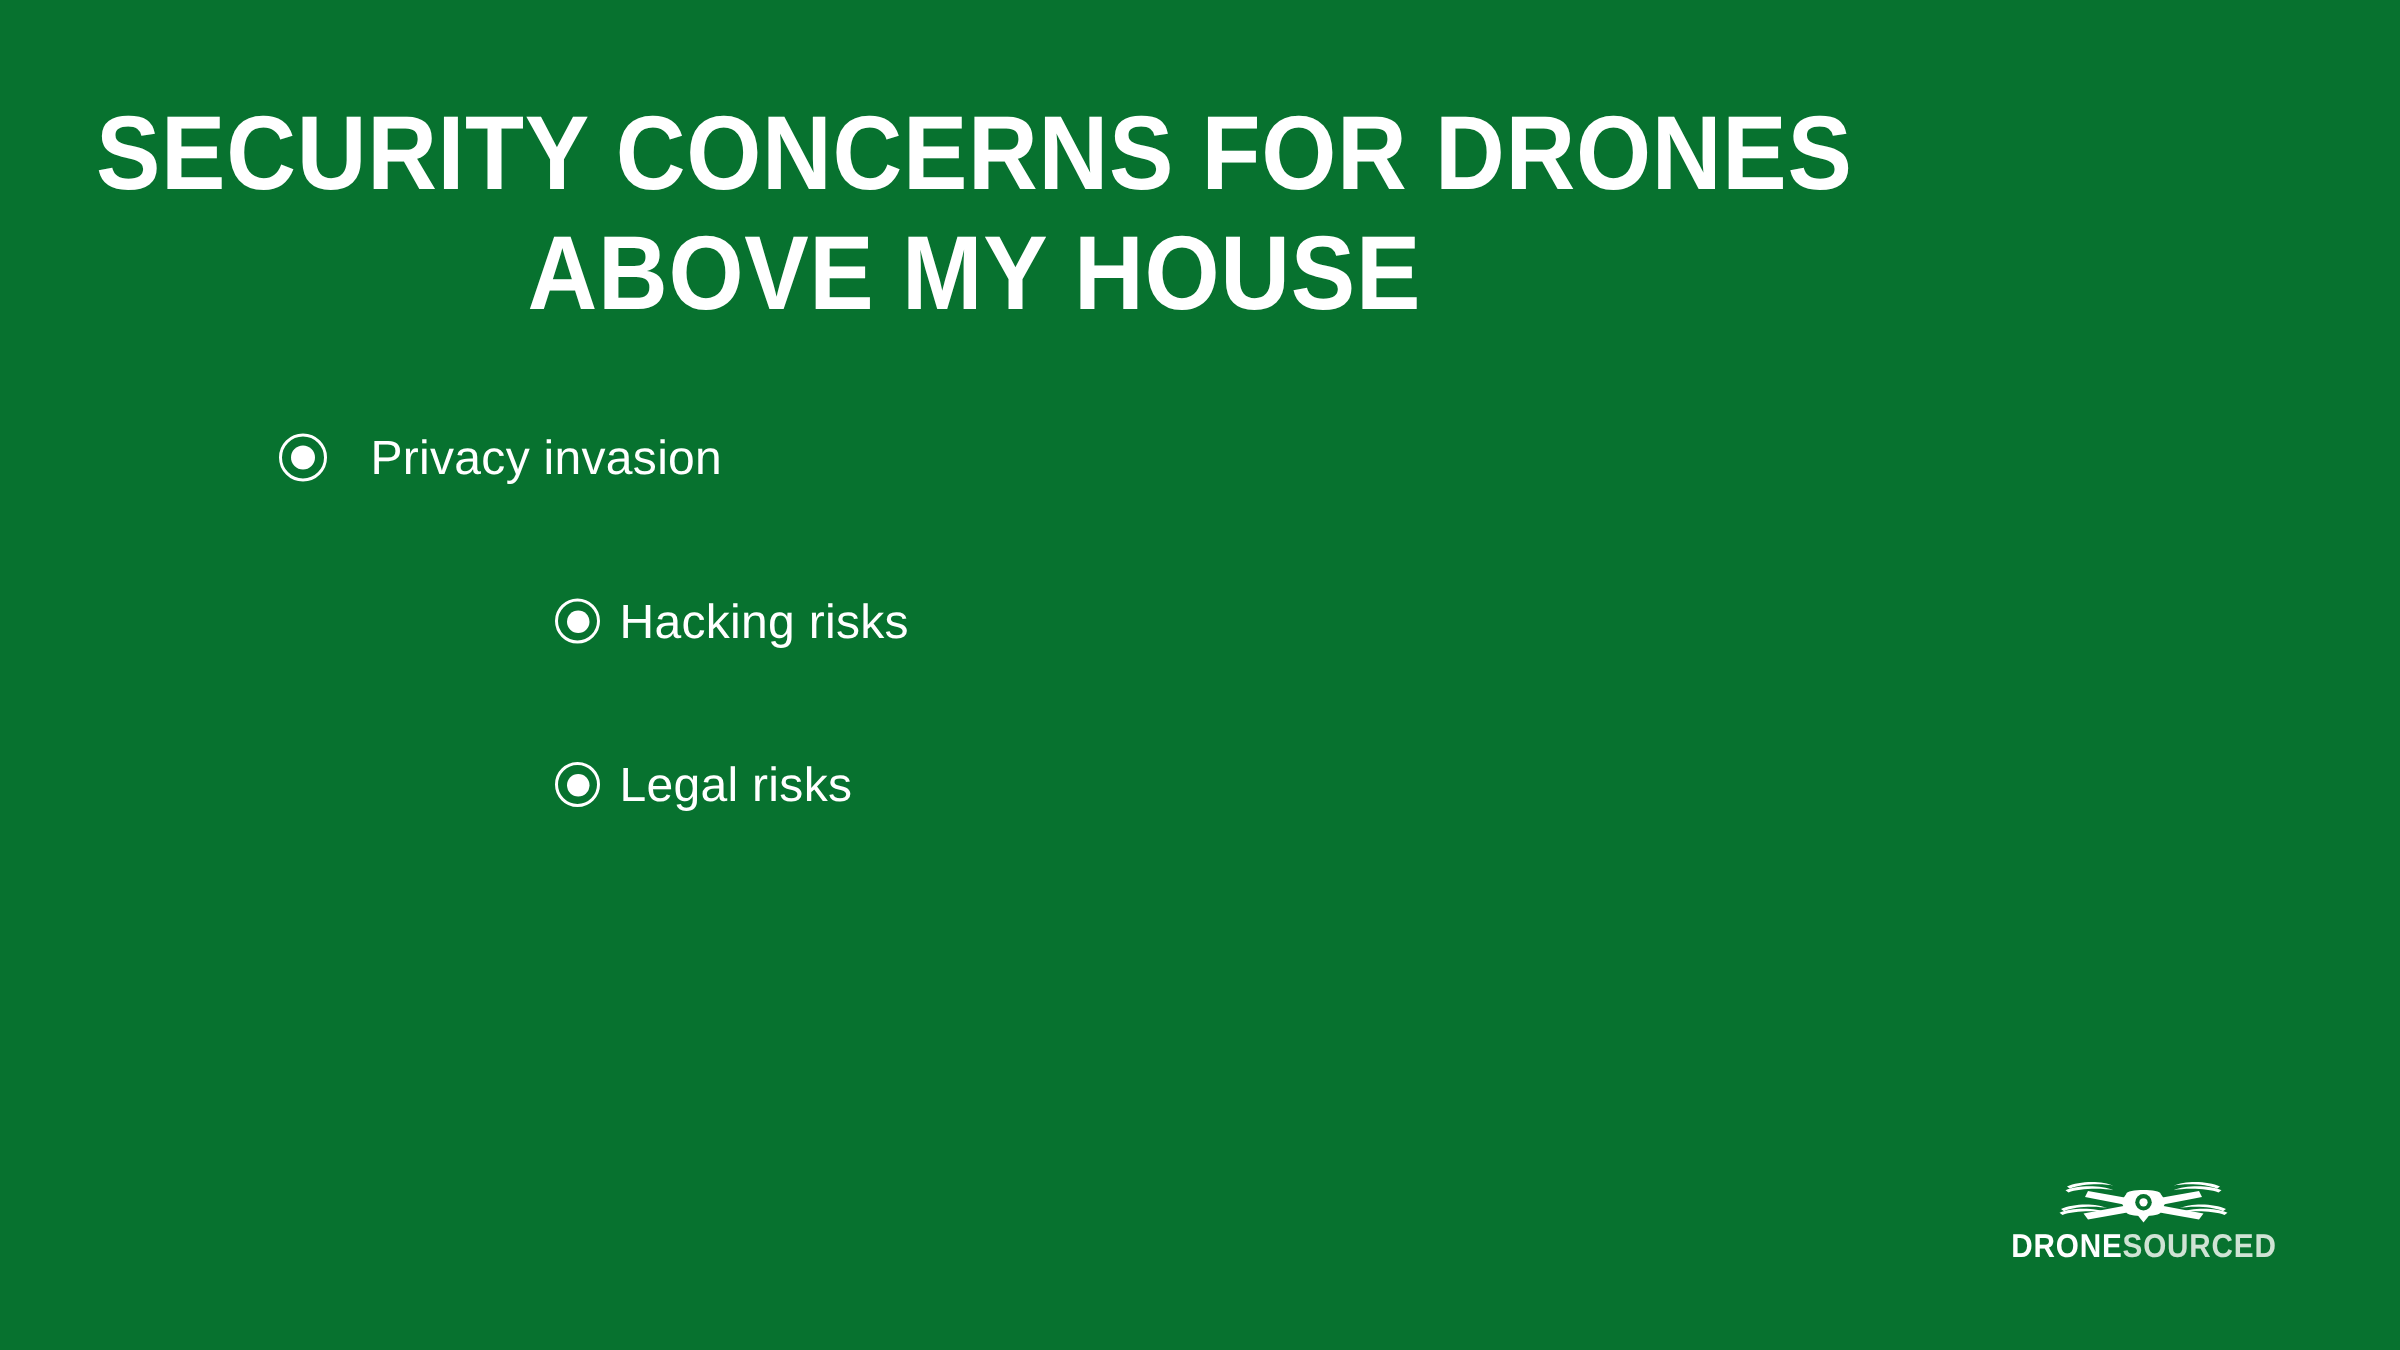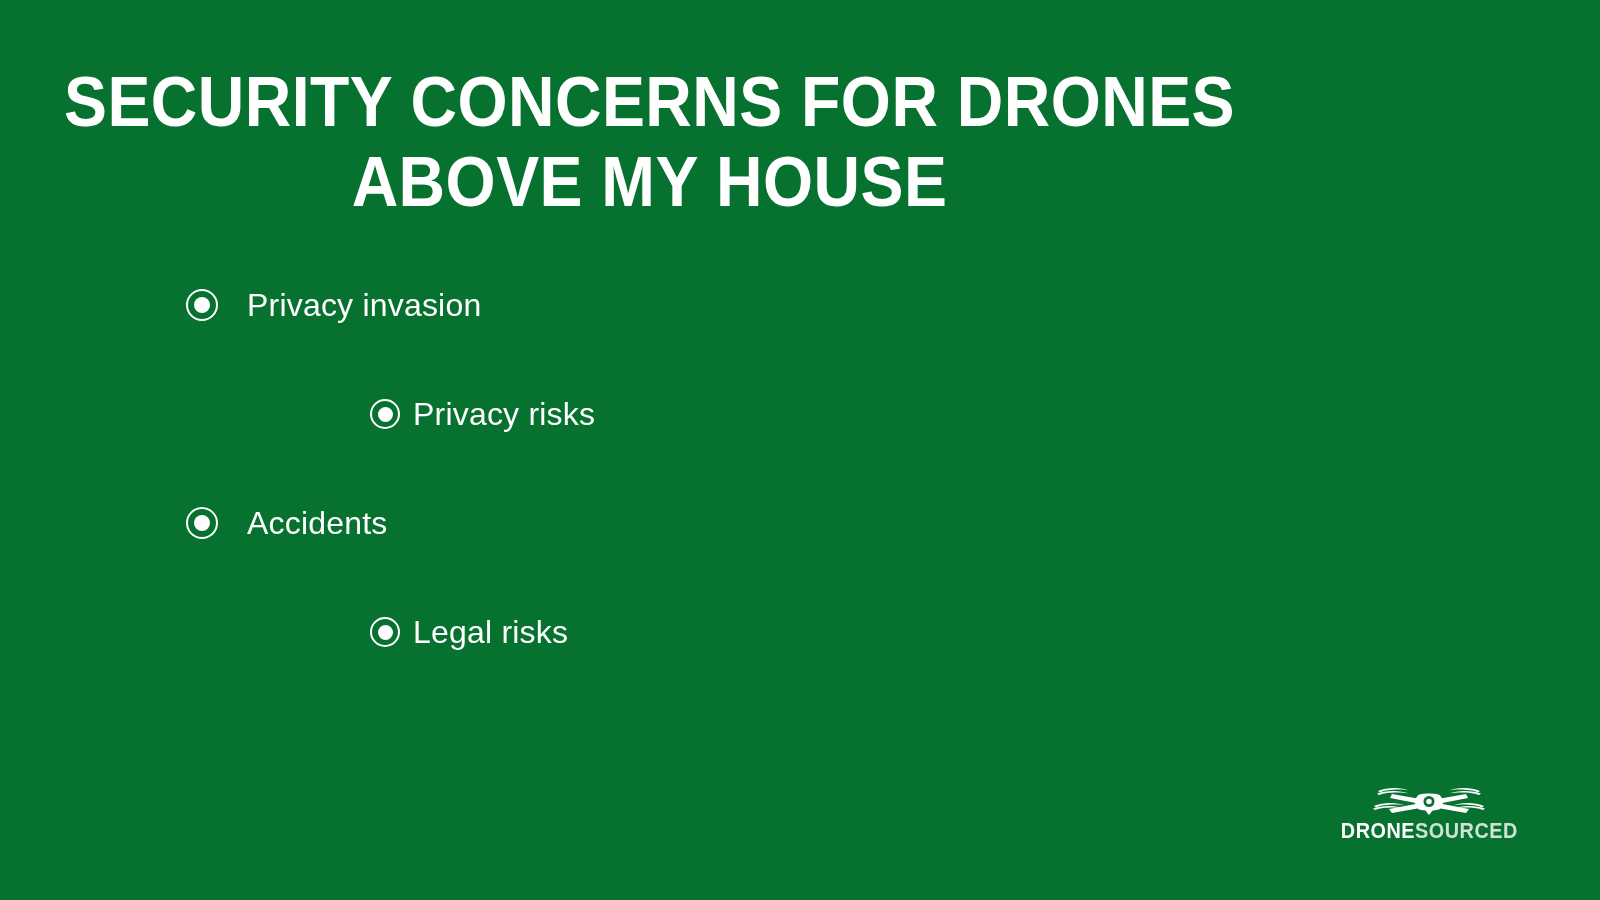--- a/index.html
+++ b/index.html
@@ -146,29 +146,23 @@
       <span class="bullet-marker">
         <span class="bullet-dot"></span>
       </span>
       <span class="bullet-label">Privacy invasion</span>
     </div>
 
     <div class="bullet-row level-2">
       <span class="bullet-marker">
         <span class="bullet-dot"></span>
       </span>
-      <span class="bullet-label">Privacy risks</span>
-    </div>
-
-    <div class="bullet-row level-1">
-      <span class="bullet-marker">
-        <span class="bullet-dot"></span>
-      </span>
-      <span class="bullet-label">Accidents</span>
-    </div>
+      <span class="bullet-label">Hacking risks</span>
+    </div>
+
 
     <div class="bullet-row level-2">
       <span class="bullet-marker">
         <span class="bullet-dot"></span>
       </span>
       <span class="bullet-label">Legal risks</span>
     </div>
 
 
   </div>

